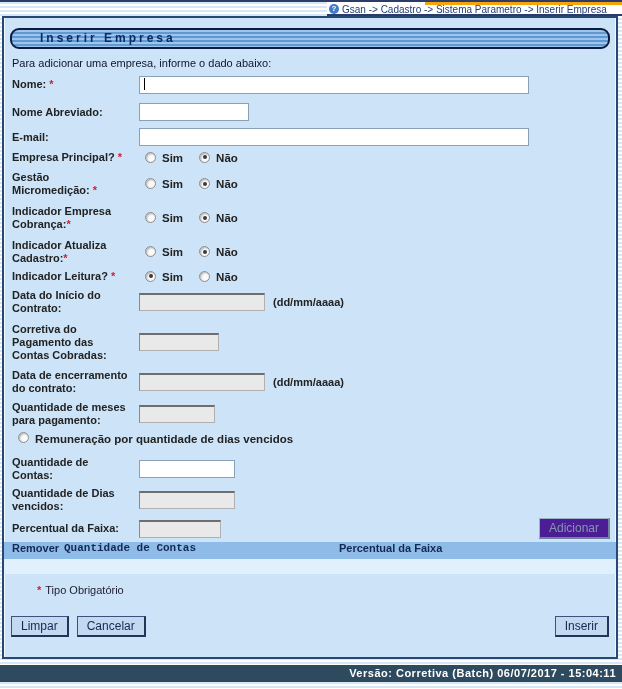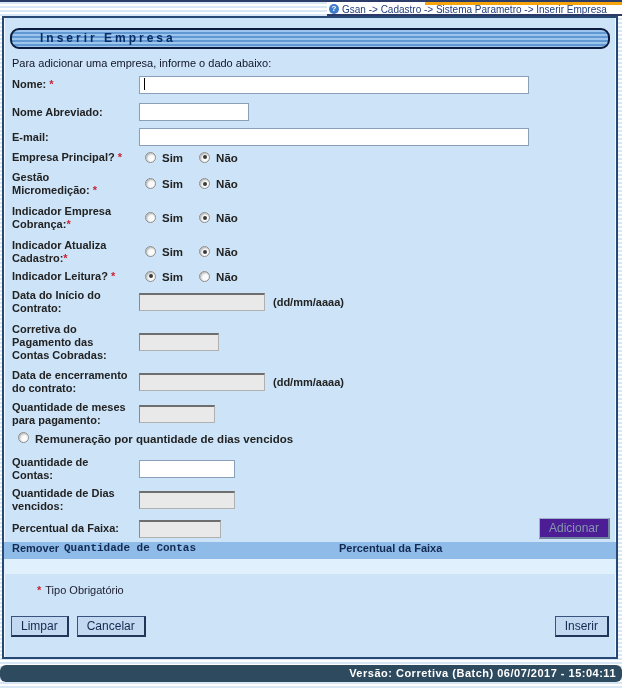--- a/index.html
+++ b/index.html
@@ -93,21 +93,21 @@
   .btn-disabled {
     color: #8496ad; background: #4c1d95; border: 1px solid #9db0c9;
     border-right: 2px solid #70829d; border-bottom: 2px solid #70829d;
     margin: 0 0 0 auto; cursor: default;
   }
   .faixa-field { display: flex; align-items: center; flex: 1; padding-right: 0; }
   
   .footer-bar {
     position: absolute; left: 0; top: 665px; width: 622px; height: 17px;
     background: #2e4a5e; color: #ffffff; font-size: 11px; font-weight: bold;
-    letter-spacing: 0.5px; text-align: right; line-height: 17px; padding-right: 6px; border-radius: 6px;
+    letter-spacing: 0.5px; text-align: right; line-height: 17px; padding-right: 6px;
   }
   
   .mt4 { margin-top: 4px; } .mt5 { margin-top: 5px; } .mt6 { margin-top: 6px; }
   .mt7 { margin-top: 7px; } .mt9 { margin-top: 9px; }
   .h2l { min-height: 28px; } .h3l { min-height: 42px; }
 </style>
 </head>
 <body>
 
 <div class="top-strip">

